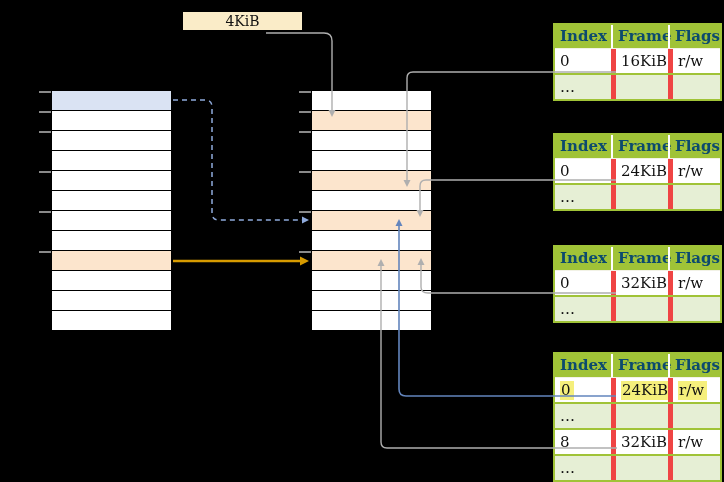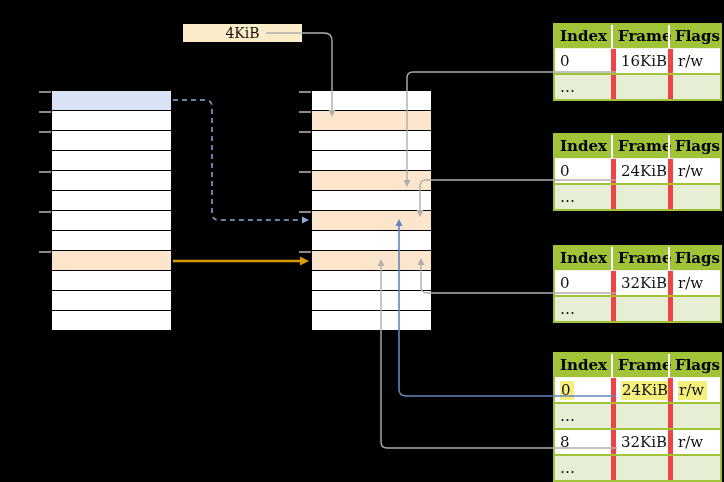--- a/index.html
+++ b/index.html
@@ -1,37 +1,37 @@
 <!DOCTYPE html>
 <html style="--green: #A0C337; --lightgreen: #E6EFD5; --orange-row: #FCE5CD; --blue-row: #DAE3F3; --cream: #FAECC8; --yellow-hl: #F5EF7C; --tick: #8A8A8A;"><head>
 <meta charset="utf-8">
 <style>
   html,body{margin:0;padding:0;}
   .canvas{position:relative;width:724px;height:482px;background:#000;
           font-family:"DejaVu Serif", serif;overflow:hidden;}
 
   
-  .note{position:absolute;left:183px;top:24px;width:119px;height:18px;
+  .note{position:absolute;left:183px;top:12px;width:119px;height:18px;
         background:var(--cream);text-align:center;line-height:19px;
         font-size:14px;color:#111;}
 
   
   .memcol{position:absolute;top:90px;width:119px;border:1px solid #000;background:#fff;}
   .mcell{height:19px;border-bottom:1px solid #000;background:#fff;}
   .mcell:last-child{border-bottom:none;}
   .mcell.blue{background:var(--blue-row);}
   .mcell.orange{background:var(--orange-row);}
   .tick{position:absolute;left:-13px;width:12px;height:2px;background:var(--tick);}
 
   
   .pt{position:absolute;left:553px;width:169px;border:2px solid var(--green);
       background:#fff;box-sizing:border-box;}
   .pt-row{display:grid;grid-template-columns:56px 57px 52px;}
   .pt-head{background:var(--green);}
-  .pt-head .c{height:23px;line-height:23px;font-weight:bold;color:#000000;
+  .pt-head .c{height:23px;line-height:23px;font-weight:bold;color:#0c4a6e;
               padding-left:5px;border-left:2px solid #fff;box-sizing:border-box;
               font-size:15px;}
   .pt-head .c:first-child{border-left:none;}
   .pt-row.data{border-top:2px solid var(--green);}
   .pt-row.data.first{border-top:1px solid #f2f2e6;}
   .pt-row.data .c{height:24px;line-height:24px;font-size:15px;color:#111;
                   padding-left:5px;border-left:5px solid #ef4444;box-sizing:border-box;
                   white-space:nowrap;}
   .pt-row.data .c:first-child{border-left:none;}
   .pt-row.shaded{background:var(--lightgreen);color:#333;}

